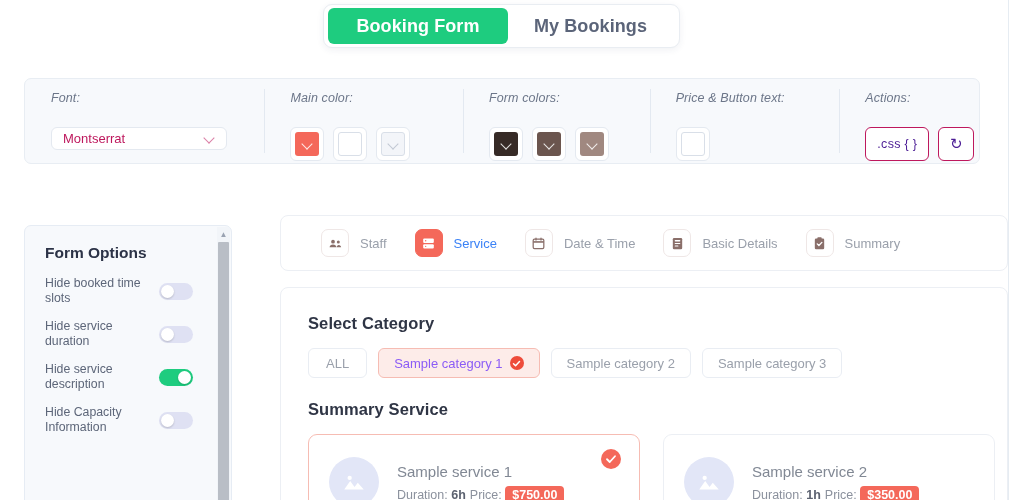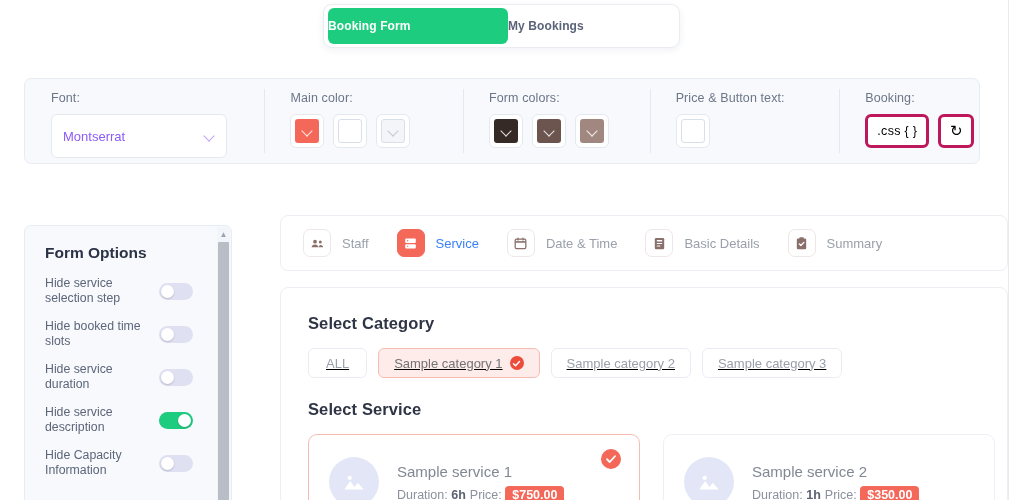--- a/index.html
+++ b/index.html
@@ -21,48 +21,48 @@
   .tabswitch {
     position:absolute; left:323px; top:4px;
     width:357px; height:44px;
     background:#ffffff;
     border:1px solid #e9edf2;
     border-radius:9px;
     box-shadow:0 2px 7px rgba(40,60,100,.07);
     display:flex; align-items:center; padding:4px;
   }
   .tabswitch .tab {
-    height:36px; display:flex; align-items:center; 
-    font-size:12px; font-weight:700; letter-spacing:.1px;
+    height:36px; display:flex; align-items:center; justify-content:center;
+    font-size:18px; font-weight:700; letter-spacing:.1px;
     border-radius:6px; cursor:pointer;
   }
   .tabswitch .tab.active { width:180px; background:#1ECC7F; color:#fff; }
   .tabswitch .tab.idle   { width:165px; color:#5b6479; font-weight:700; }
 
   
   .toolbar {
     position:absolute; left:24px; top:78px;
     width:956px; height:86px;
     background:#f7f9fc;
     border:1px solid #e8edf3;
     border-radius:7px;
     display:flex; align-items:stretch;
   }
   .tgroup { padding:12px 0 0 26px; position:relative; display:flex; flex-direction:column; }
   .tgroup + .tgroup::before {
     content:""; position:absolute; left:0; top:10px; bottom:10px; width:1px; background:#e3e9f1;
   }
-  .tlabel { font-size:12.5px; color:#6c7689; margin-bottom:9px; letter-spacing:.1px; }
+  .tlabel { font-size:12.5px; color:#6c7689; margin-bottom:22px; letter-spacing:.1px;font-style:italic; }
   .trow { display:flex; align-items:center; gap:9px; }
 
   .selectbox {
-    width:176px; height:44px; background:#fff;
+    width:176px; height:23px; background:#fff;
     border:1px solid #e4e9f0; border-radius:6px;
     display:flex; align-items:center; justify-content:space-between;
-    padding:8px 11px; font-size:13px; color:#8b5cf6; cursor:pointer;
+    padding:8px 11px; font-size:13px; color:#be185d; cursor:pointer;
   }
   .chev { width:11px; height:11px; position:relative; opacity:.55; }
   .chev::after{
     content:""; position:absolute; left:1px; top:1px; width:7px; height:7px;
     border-right:1.6px solid currentColor; border-bottom:1.6px solid currentColor;
     transform:rotate(45deg);
   }
 
   .swatchwrap {
     width:34px; height:34px; background:#fff; border:1px solid #e4e9f0; border-radius:6px;
@@ -70,23 +70,23 @@
   }
   .swatch {
     width:24px; height:24px; border-radius:3px;
     display:flex; align-items:center; justify-content:center;
     color:#fff;
   }
   .swatch.bordered { border:1px solid #d9dfe8; }
   .swatch .chev { opacity:.85; }
 
   .actbtn {
-    height:34px; background:#fff; border:3px solid #be185d; border-radius:6px;
+    height:34px; background:#fff; border:1px solid #be185d; border-radius:6px;
     display:flex; align-items:center; justify-content:center;
-    font-size:12.5px; color:#000000; cursor:pointer;
+    font-size:12.5px; color:#4c1d95; cursor:pointer;
   }
   .actbtn.css { width:64px; letter-spacing:.3px; }
   .actbtn.reset { width:36px; font-size:15px; }
 
   
   .sidepanel {
     position:absolute; left:24px; top:225px;
     width:208px; height:290px;
     background:#f7f9fc;
     border:1px solid #e6ecf4;
@@ -107,49 +107,49 @@
     height:14px; display:flex; align-items:center; justify-content:center;
     font-size:8px; color:#9aa3b2; background:#f2f5f9;
   }
   .sbar .thumb { position:absolute; top:15px; left:1px; width:11px; bottom:0; background:#b9bec6; border-radius:1px; }
 
   
   .stepsbar {
     position:absolute; left:280px; top:215px;
     width:728px; height:56px;
     background:#fff; border:1px solid #eceff4; border-radius:8px;
-    display:flex; align-items:center; padding-left:22px; gap:28px;
+    display:flex; align-items:center; padding-left:40px; gap:28px;
   }
   .step { display:flex; align-items:center; gap:11px; cursor:pointer; }
   .stepicon {
     width:28px; height:28px; border-radius:7px;
     border:1px solid #efe7e6; background:#fff;
     display:flex; align-items:center; justify-content:center;
     color:#8a6f6a;
   }
   .stepicon.active { background:#F4685A; border-color:#F4685A; color:#fff; }
   .steplabel { font-size:13px; color:#9aa0ab; }
   .steplabel.active { color:#3b82f6;text-align:center; }
 
   
   .contentcard {
     position:absolute; left:280px; top:287px;
     width:728px; height:240px;
     background:#fff; border:1px solid #eceff4; border-radius:8px;
     padding:26px 0 0 27px; overflow:hidden;
   }
   .sec-title { font-size:16.5px; font-weight:700; color:#2f3545; margin-bottom:15px; letter-spacing:.1px; }
-  .cats { display:flex; gap:11px; margin-bottom:22px;text-decoration:underline; }
+  .cats { display:flex; gap:11px; margin-bottom:22px; }
   .cat {
     height:30px; border:1px solid #e9edf3; border-radius:6px; background:#fff;
     display:flex; align-items:center; gap:7px; padding:0 15px;
     font-size:13px; color:#9aa0ab; cursor:pointer; white-space:nowrap;
   }
   .cat.all { padding:0 17px; }
-  .cat.selected { background:#FDECE9; border-color:#F6BCB3; color:#737373; }
+  .cat.selected { background:#FDECE9; border-color:#F6BCB3; color:#8b5cf6; }
   .tick {
     width:14px; height:14px; border-radius:50%; background:#EE4C3B;
     display:flex; align-items:center; justify-content:center; flex:0 0 auto;
   }
   .tick svg { display:block; }
 
   .services { display:flex; gap:23px; margin-top:2px; }
   .svc {
     width:332px; height:96px; border:1px solid #eceff4; border-radius:9px;
     background:#fff; position:relative; display:flex; align-items:center;
@@ -241,43 +241,37 @@
     <div class="tgroup" style="width:190px;">
       <div class="tlabel">Price &amp; Button text:</div>
       <div class="trow">
         <div class="swatchwrap">
           <span class="swatch bordered" style="background:#FFFFFF;"></span>
         </div>
       </div>
     </div>
 
     <div class="tgroup" style="width:140px;">
-      <div class="tlabel">Booking:</div>
+      <div class="tlabel">Actions:</div>
       <div class="trow">
         <div class="actbtn css">
           <span>.css { }</span>
         </div>
         <div class="actbtn reset">
           <span>↻</span>
         </div>
       </div>
     </div>
 
   </div>
 
   <div class="sidepanel">
     <div class="sidepanel-inner">
       <div class="panel-title">Form Options</div>
 
-      <div class="optrow">
-        <div class="optlabel">Hide service selection step</div>
-        <div class="toggle">
-            <span class="knob"></span>
-          </div>
-      </div>
       <div class="optrow">
         <div class="optlabel">Hide booked time slots</div>
         <div class="toggle">
             <span class="knob"></span>
           </div>
       </div>
       <div class="optrow">
         <div class="optlabel">Hide service duration</div>
         <div class="toggle">
             <span class="knob"></span>
@@ -382,21 +376,21 @@
         </span>
       </div>
       <div class="cat">
         <span>Sample category 2</span>
       </div>
       <div class="cat">
         <span>Sample category 3</span>
       </div>
     </div>
 
-    <div class="sec-title">Select Service</div>
+    <div class="sec-title">Summary Service</div>
 
     <div class="services">
 
       <div class="svc selected">
         <span class="svc-thumb">
           <svg width="26" height="26" viewBox="0 0 24 24" fill="#fff">
             <path d="M3 19l5.5-8 4 5.6 3-3.8L21 19z"></path>
               <circle cx="8" cy="8.2" r="2"></circle>
           </svg>
         </span>

